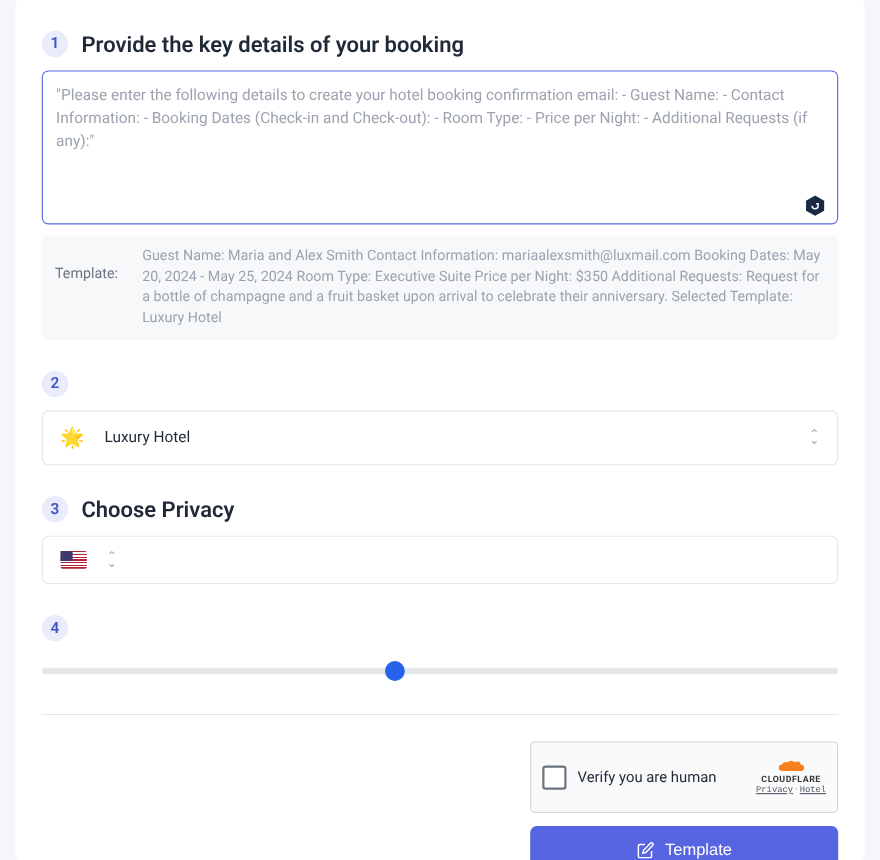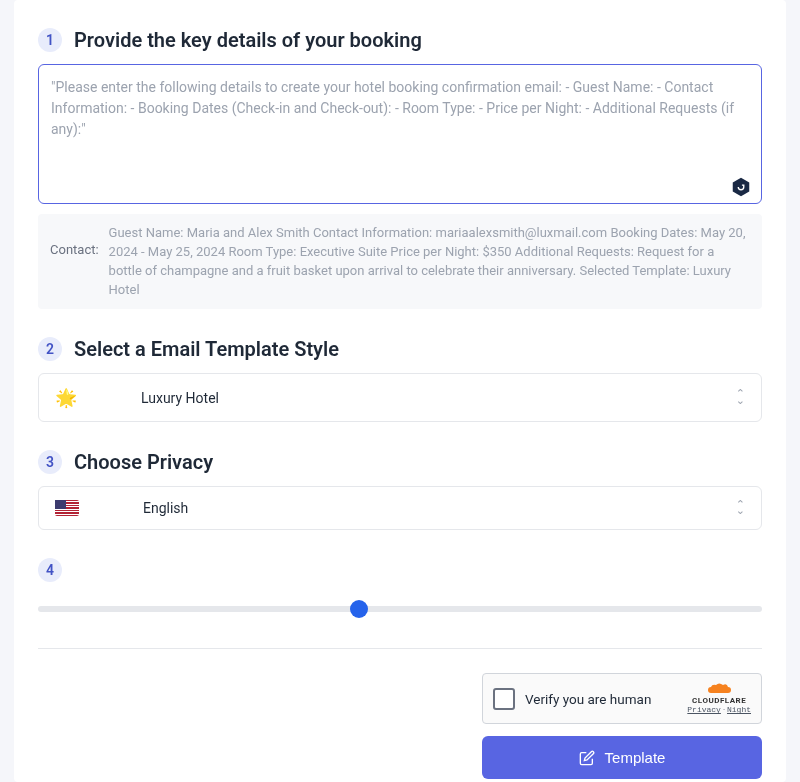--- a/index.html
+++ b/index.html
@@ -82,20 +82,21 @@
     .example-label {
       font-size: 13px;
       color: #6b7280;
       flex-shrink: 0;
       padding-top: 18px;
     }
     .example-text {
       font-size: 13px;
       color: #9ca3af;
       line-height: 1.45;
+      margin-left: 12px;
     }
     .section {
       margin-bottom: 28px;
     }
     .select-box {
       display: flex;
       align-items: center;
       gap: 18px;
       padding: 13px 16px;
       border: 1px solid #e5e7eb;
@@ -106,21 +107,20 @@
     }
     .select-icon {
       font-size: 18px;
       width: 22px;
       text-align: center;
     }
     .select-text {
       font-size: 14px;
       color: #1f2937;
       flex: 1;
-      margin-left: 46px;
     }
     .chevrons {
       color: #9ca3af;
       font-size: 11px;
       line-height: 0.6;
       display: flex;
       flex-direction: column;
     }
     .flag {
       width: 24px;
@@ -178,21 +178,21 @@
       margin-bottom: 24px;
     }
     .footer {
       display: flex;
       flex-direction: column;
       align-items: flex-end;
       gap: 12px;
     }
     .captcha {
       width: 280px;
-      height: 51px;
+      height: 65px;
       border: 1px solid #d1d5db;
       border-radius: 4px;
       display: flex;
       align-items: center;
       padding: 0 10px;
       gap: 10px;
       background: #fafafa;
     }
     .captcha-check {
       width: 22px;
@@ -265,48 +265,46 @@
     </div>
     <div class="textarea-wrapper">
       <textarea class="main-textarea" placeholder="&quot;Please enter the following details to create your hotel booking confirmation email: - Guest Name: - Contact Information: - Booking Dates (Check-in and Check-out): - Room Type: - Price per Night: - Additional Requests (if any):&quot;" style=""></textarea>
       <svg class="hex-icon" viewBox="0 0 24 24">
         <polygon points="12,2 21,7 21,17 12,22 3,17 3,7" fill="#1a2944"></polygon>
         <path d="M9 12 a3 3 0 1 0 6 0" stroke="#fff" stroke-width="1.5" fill="none"></path>
         <path d="M13 10 L15 10 L15 12" stroke="#fff" stroke-width="1.5" fill="none"></path>
       </svg>
     </div>
     <div class="example-row">
-      <div class="example-label">Contact:</div>
+      <div class="example-label">Template:</div>
       <div class="example-text">Guest Name: Maria and Alex Smith Contact Information: mariaalexsmith@luxmail.com Booking Dates: May 20, 2024 - May 25, 2024 Room Type: Executive Suite Price per Night: $350 Additional Requests: Request for a bottle of champagne and a fruit basket upon arrival to celebrate their anniversary. Selected Template: Luxury Hotel</div>
     </div>
   </div>
 
   <div class="section">
     <div class="step-header">
       <div class="step-number">2</div>
-      <div class="step-title">Select a Email Template Style</div>
     </div>
     <div class="select-box">
       <div class="select-icon">🌟</div>
       <div class="select-text">Luxury Hotel</div>
       <div class="chevrons">
         <span>⌃</span>
           <span>⌄</span>
       </div>
     </div>
   </div>
 
   <div class="section">
     <div class="step-header">
       <div class="step-number">3</div>
       <div class="step-title">Choose Privacy</div>
     </div>
     <div class="select-box">
       <div class="flag"></div>
-      <div class="select-text">English</div>
       <div class="chevrons">
         <span>⌃</span>
           <span>⌄</span>
       </div>
     </div>
   </div>
 
   <div class="slider-section">
     <div class="step-header">
       <div class="step-number">4</div>
@@ -320,21 +318,21 @@
 
   <div class="footer">
     <div class="captcha">
       <div class="captcha-check"></div>
       <div class="captcha-text">Verify you are human</div>
       <div class="captcha-logo">
         <svg class="cloud" viewBox="0 0 28 12">
           <path d="M6 10 Q3 10 3 7 Q3 4 6 4 Q7 1 11 2 Q14 -1 18 2 Q22 0 23 4 Q26 4 26 7 Q26 10 23 10 Z" fill="#f6821f"></path>
         </svg>
         <div class="logo-text">CLOUDFLARE</div>
-        <div class="logo-links"><span>Privacy</span> · <span>Night</span></div>
+        <div class="logo-links"><span>Privacy</span> · <span>Hotel</span></div>
       </div>
     </div>
     <button class="generate-btn">
       <svg class="edit-icon" viewBox="0 0 24 24" fill="none" stroke="currentColor" stroke-width="2">
         <path d="M11 4H4a2 2 0 0 0-2 2v14a2 2 0 0 0 2 2h14a2 2 0 0 0 2-2v-7"></path>
         <path d="M18.5 2.5a2.121 2.121 0 0 1 3 3L12 15l-4 1 1-4 9.5-9.5z"></path>
       </svg>
       <span>Template</span>
     </button>
   </div>

